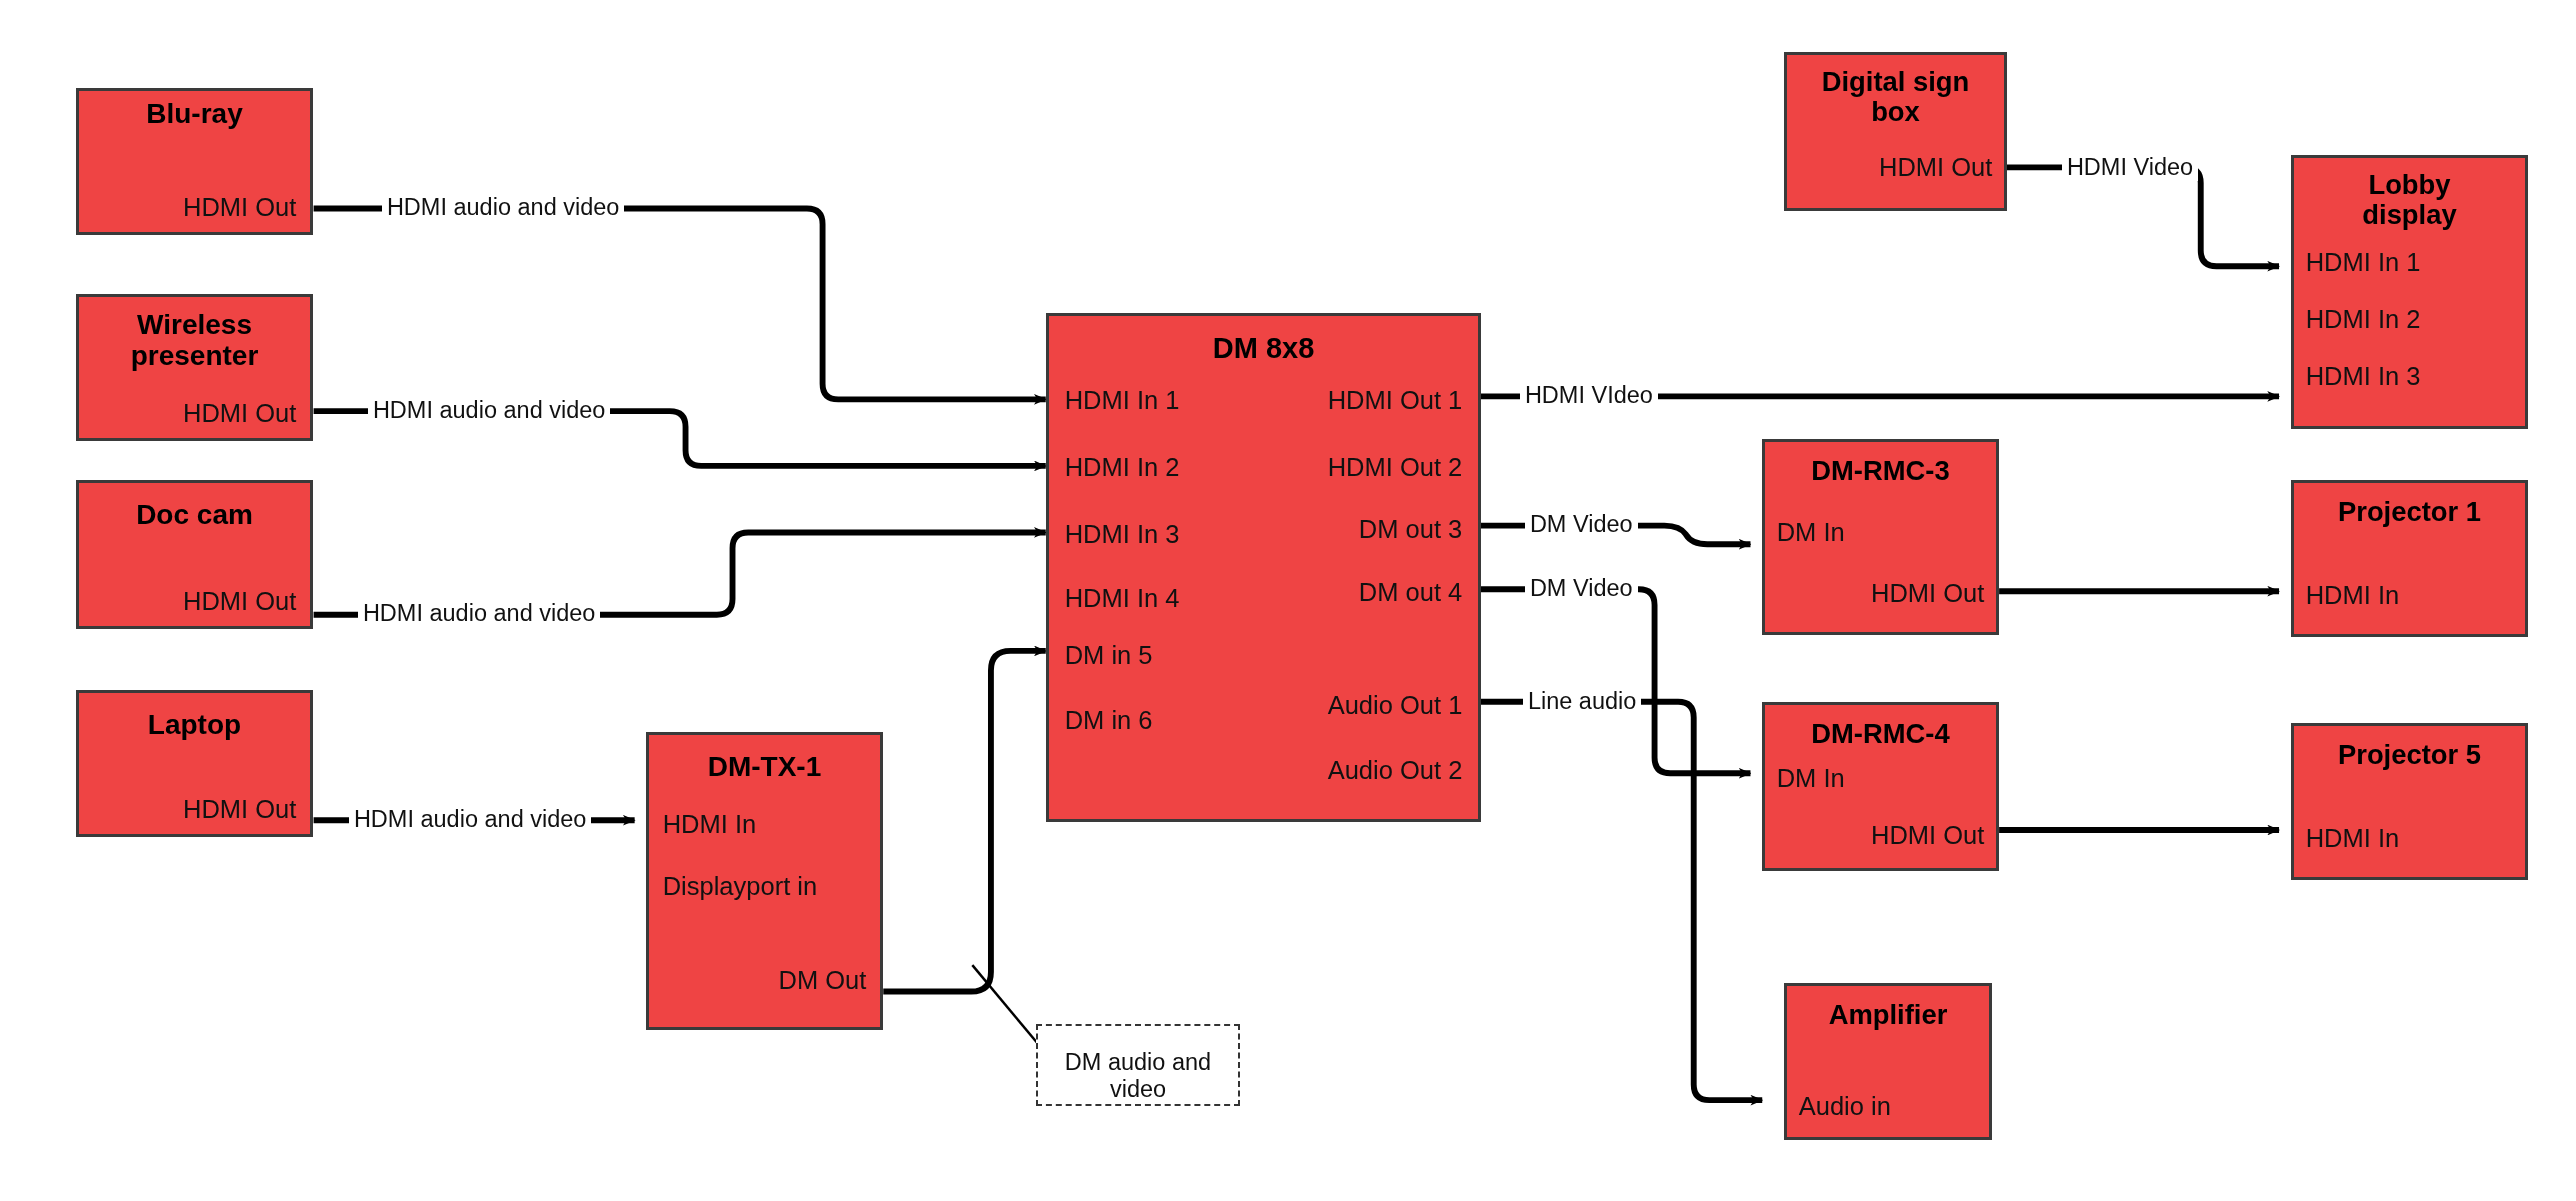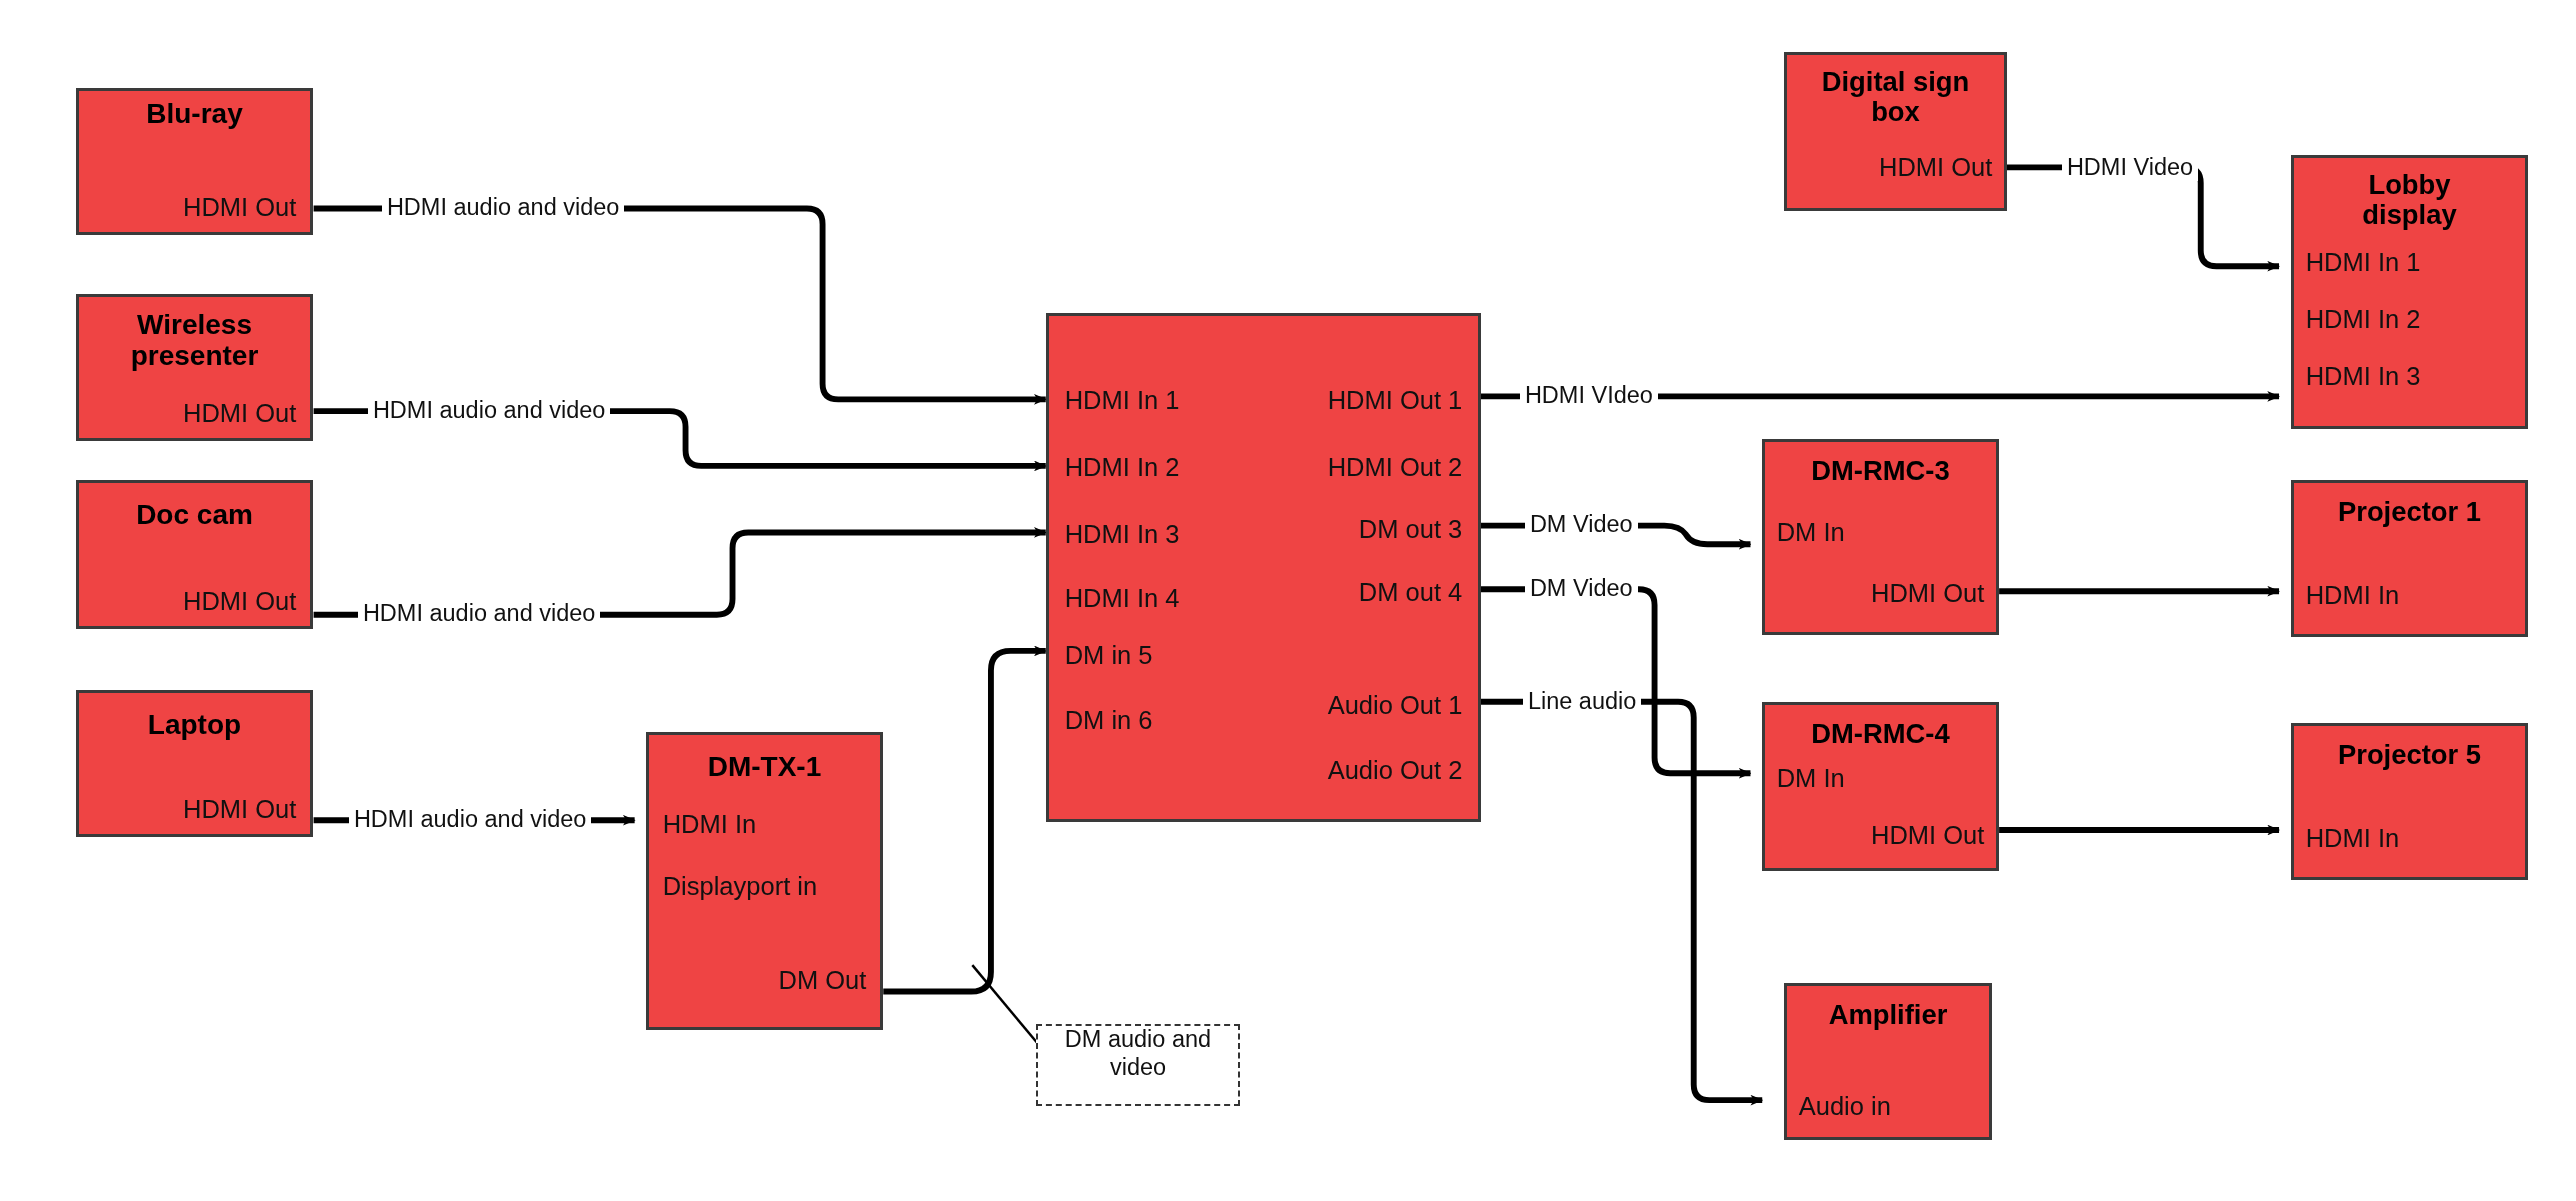--- a/index.html
+++ b/index.html
@@ -5,21 +5,21 @@
   html,body{margin:0;padding:0;background:#ffffff;}
   body{width:2576px;height:1201px;font-family:"Liberation Sans",sans-serif;overflow:hidden;}
   #stage{position:relative;width:2576px;height:1201px;background:#fff;}
   svg#wires{position:absolute;left:0;top:0;width:2576px;height:1201px;}
   .node{position:absolute;box-sizing:border-box;background:#ef4444;border:3.9px solid #3a3a3a;}
   .node .title{font-weight:bold;text-align:center;color:#000;line-height:1.12;}
   .node .port{color:#111;white-space:nowrap;}
   .p-left{text-align:left;}
   .p-right{text-align:right;}
   .callout{position:absolute;box-sizing:border-box;background:#fff;border:2px dashed #333;
-           display:flex;align-items:flex-start;justify-content:center;text-align:center;color:#111;line-height:1.18;}
+           display:flex;align-items:flex-end;justify-content:center;text-align:center;color:#111;line-height:1.18;}
   .wlabel{position:absolute;color:#111;white-space:nowrap;background:#fff;padding:0 4.9px;}
 </style>
 </head>
 <body>
 
 <div id="stage">
 
   <svg id="wires" viewBox="0 0 2631 1227">
     <defs>
       <marker id="ah" markerWidth="13" markerHeight="11" refX="12" refY="5.5" orient="auto" markerUnits="userSpaceOnUse">
@@ -77,20 +77,21 @@
   </div>
 
   <div class="node" style="left:646px;top:732px;width:237px;height:298px;">
     <div class="title" style="font-size:28px;margin-top:15.7px;">DM-TX-1</div>
     <div class="port p-left" style="font-size:25.5px;position:absolute;left:13.7px;top:75px;">HDMI In</div>
     <div class="port p-left" style="font-size:25.5px;position:absolute;left:13.7px;top:137px;">Displayport in</div>
     <div class="port p-right" style="font-size:25.5px;position:absolute;right:13.7px;top:231px;">DM Out</div>
   </div>
 
   <div class="node" style="left:1046px;top:313px;width:435px;height:509px;">
+    <div class="title" style="font-size:29px;margin-top:15.7px;">DM 8x8</div>
     <div class="port p-left" style="font-size:25.5px;position:absolute;left:15.7px;top:70px;">HDMI In 1</div>
     <div class="port p-left" style="font-size:25.5px;position:absolute;left:15.7px;top:137px;">HDMI In 2</div>
     <div class="port p-left" style="font-size:25.5px;position:absolute;left:15.7px;top:204px;">HDMI In 3</div>
     <div class="port p-left" style="font-size:25.5px;position:absolute;left:15.7px;top:268px;">HDMI In 4</div>
     <div class="port p-left" style="font-size:25.5px;position:absolute;left:15.7px;top:325px;">DM in 5</div>
     <div class="port p-left" style="font-size:25.5px;position:absolute;left:15.7px;top:390px;">DM in 6</div>
 
     <div class="port p-right" style="font-size:25.5px;position:absolute;right:15.7px;top:70px;text-align:center;">HDMI Out 1</div>
     <div class="port p-right" style="font-size:25.5px;position:absolute;right:15.7px;top:137px;">HDMI Out 2</div>
     <div class="port p-right" style="font-size:25.5px;position:absolute;right:15.7px;top:199px;">DM out 3</div>

